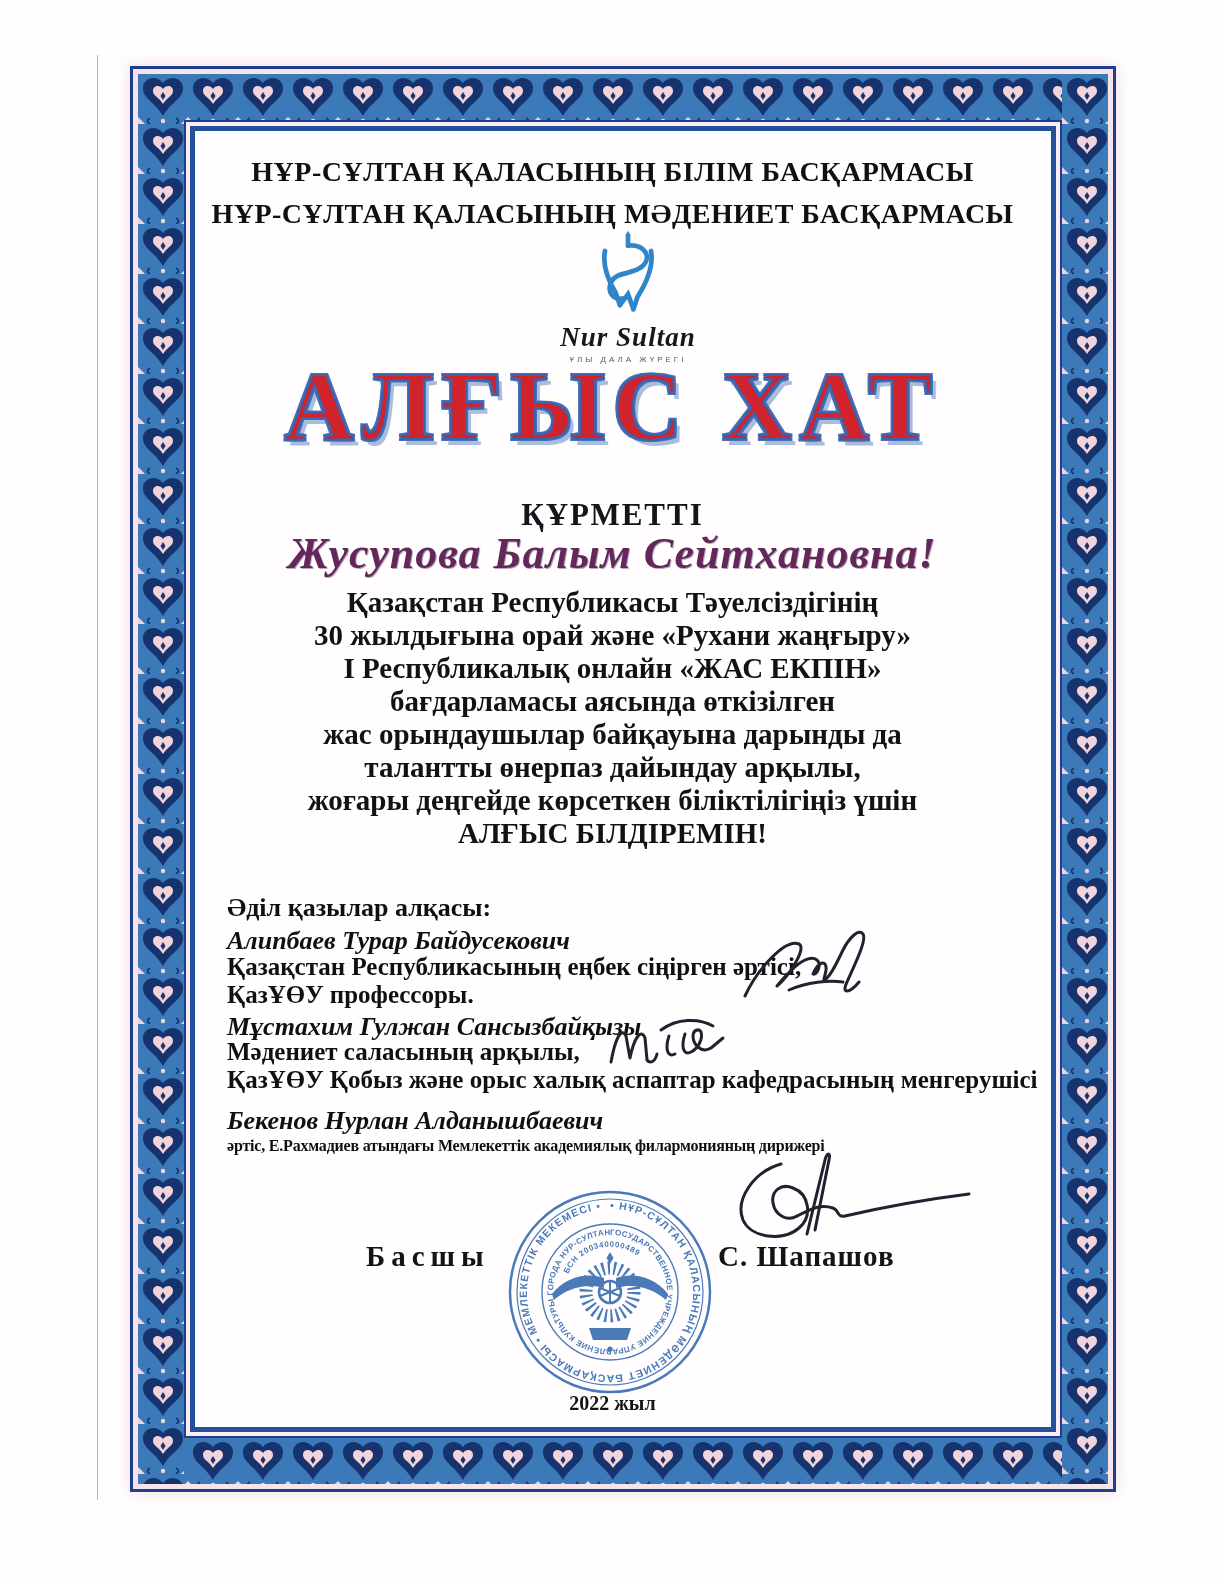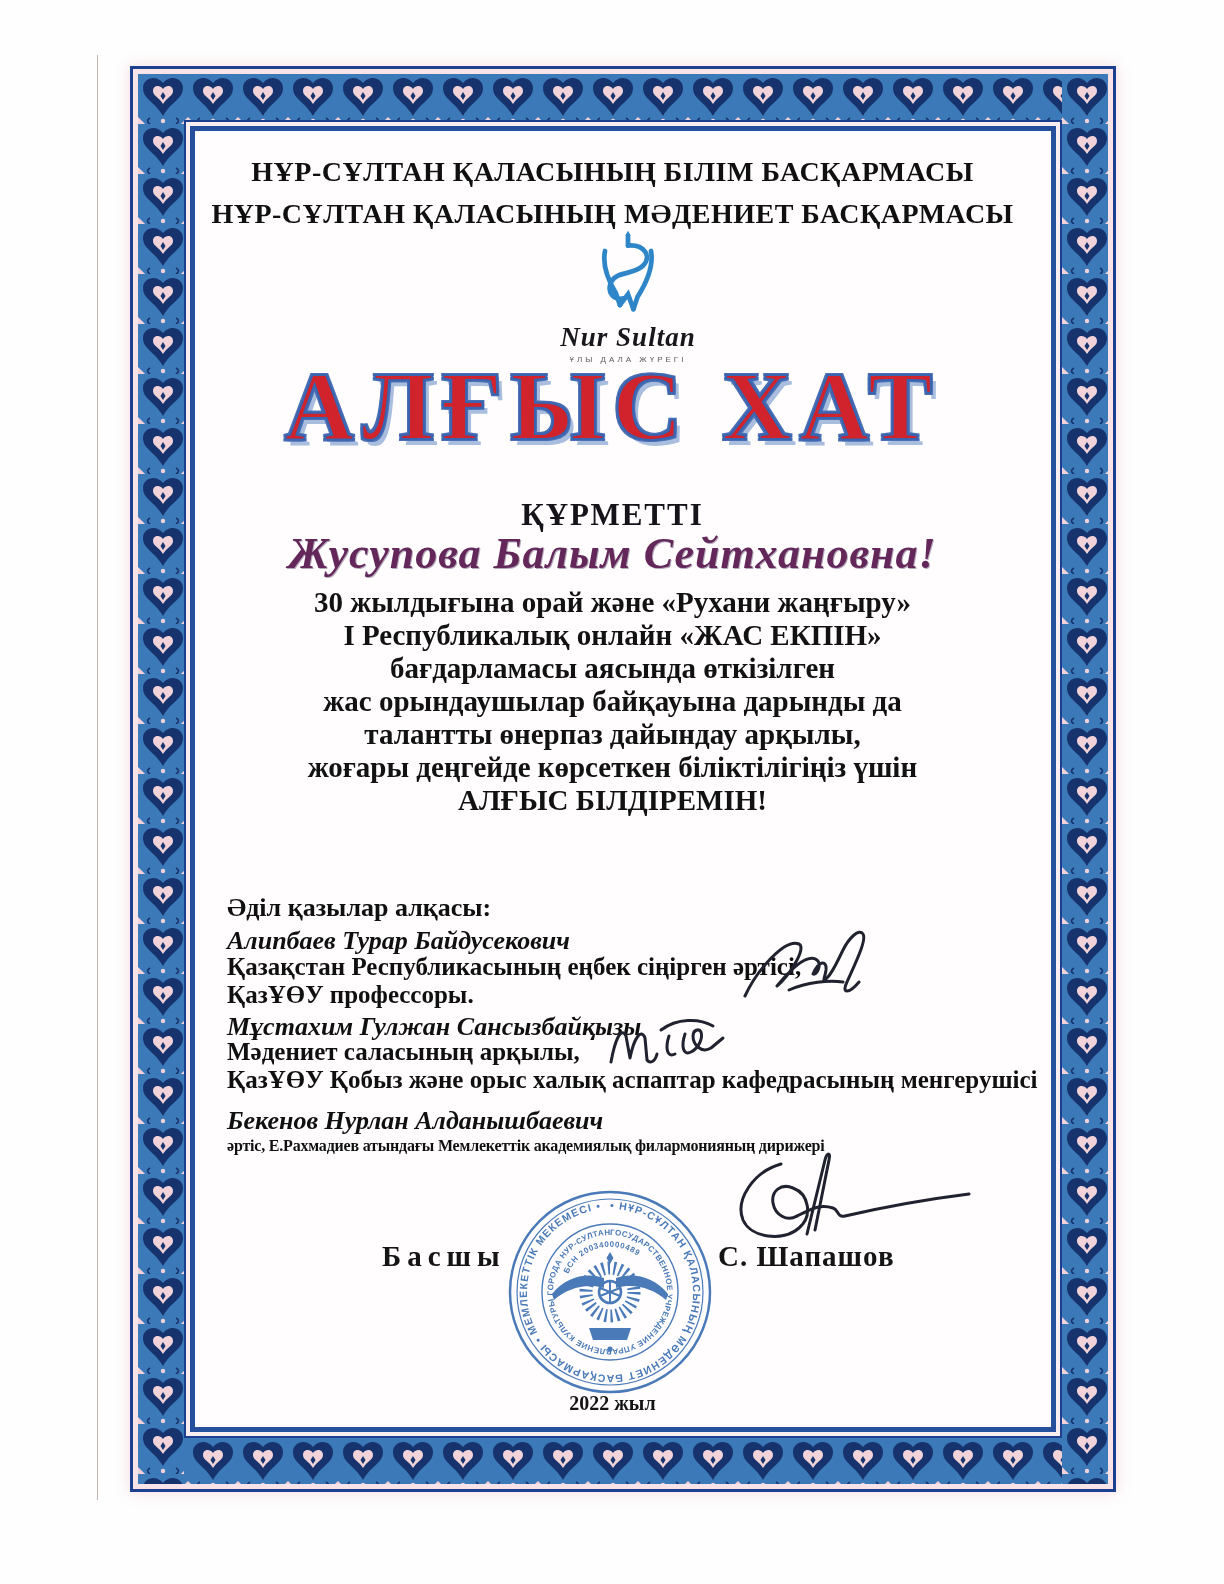--- a/index.html
+++ b/index.html
@@ -40,21 +40,21 @@
   .salutation{font-weight:bold;font-size:31px;letter-spacing:2px;color:#17131a;}
   .recipient{
     font-style:italic;font-weight:bold;font-size:44px;letter-spacing:1px;color:#63275a;
     text-shadow:1px 1px 0 rgba(40,10,60,.35);
   }
   .bodyline{font-weight:bold;font-size:29px;line-height:33px;color:#121212;}
   .jury-heading{font-weight:bold;font-size:26px;color:#101010;}
   .jury-name{font-weight:bold;font-style:italic;font-size:26px;color:#101010;white-space:nowrap;}
   .jury-line{font-weight:bold;font-size:25px;line-height:28px;color:#101010;white-space:nowrap;}
   .jury-line.tight{font-size:16px;letter-spacing:-.2px;}
-  .role{font-weight:bold;font-size:29px;letter-spacing:6px;margin-left:16px;}
+  .role{font-weight:bold;font-size:29px;letter-spacing:6px;}
   .signer{font-weight:bold;font-size:29px;letter-spacing:1px;}
   .year{font-weight:bold;font-size:20px;}
   
   .logo-wrap{left:520px;width:216px;text-align:center;}
   .logo-script{font-style:italic;font-weight:bold;font-size:27px;letter-spacing:1px;color:#17171c;margin-top:-2px;}
   .logo-slogan{font-family:"Liberation Sans","DejaVu Sans",sans-serif;font-size:8px;letter-spacing:3px;color:#5a5a60;margin-top:2px;}
   .sig{position:absolute;}
   .sig path{fill:none;stroke:#20222f;stroke-width:3;stroke-linecap:round;stroke-linejoin:round;}
   .seal{position:absolute;opacity:.92;}
   .seal text{font-family:"Liberation Sans","DejaVu Sans",sans-serif;font-weight:bold;fill:#3b6fb3;}
@@ -116,20 +116,21 @@
     <div class="logo-script">Nur Sultan</div>
     <div class="logo-slogan">ҰЛЫ ДАЛА ЖҮРЕГІ</div>
   </div>
 
   <div class="abs centercol title" style="top:358px">АЛҒЫС ХАТ</div>
 
   <div class="abs centercol salutation" style="top:497px">ҚҰРМЕТТІ</div>
   <div class="abs centercol recipient" style="top:528px">Жусупова  Балым  Сейтхановна!</div>
 
   <div class="abs centercol" style="top:586px">
+    <div class="bodyline">Қазақстан Республикасы Тәуелсіздігінің</div>
     <div class="bodyline">30 жылдығына орай  және «Рухани жаңғыру»</div>
     <div class="bodyline">І Республикалық онлайн «ЖАС ЕКПІН»</div>
     <div class="bodyline">бағдарламасы аясында  өткізілген</div>
     <div class="bodyline">жас орындаушылар байқауына дарынды да</div>
     <div class="bodyline">талантты өнерпаз дайындау арқылы,</div>
     <div class="bodyline">жоғары деңгейде көрсеткен біліктілігіңіз үшін</div>
     <div class="bodyline">АЛҒЫС БІЛДІРЕМІН!</div>
   </div>
 
   <div class="abs jury-heading" style="left:227px;top:893px">Әділ қазылар алқасы:</div>

